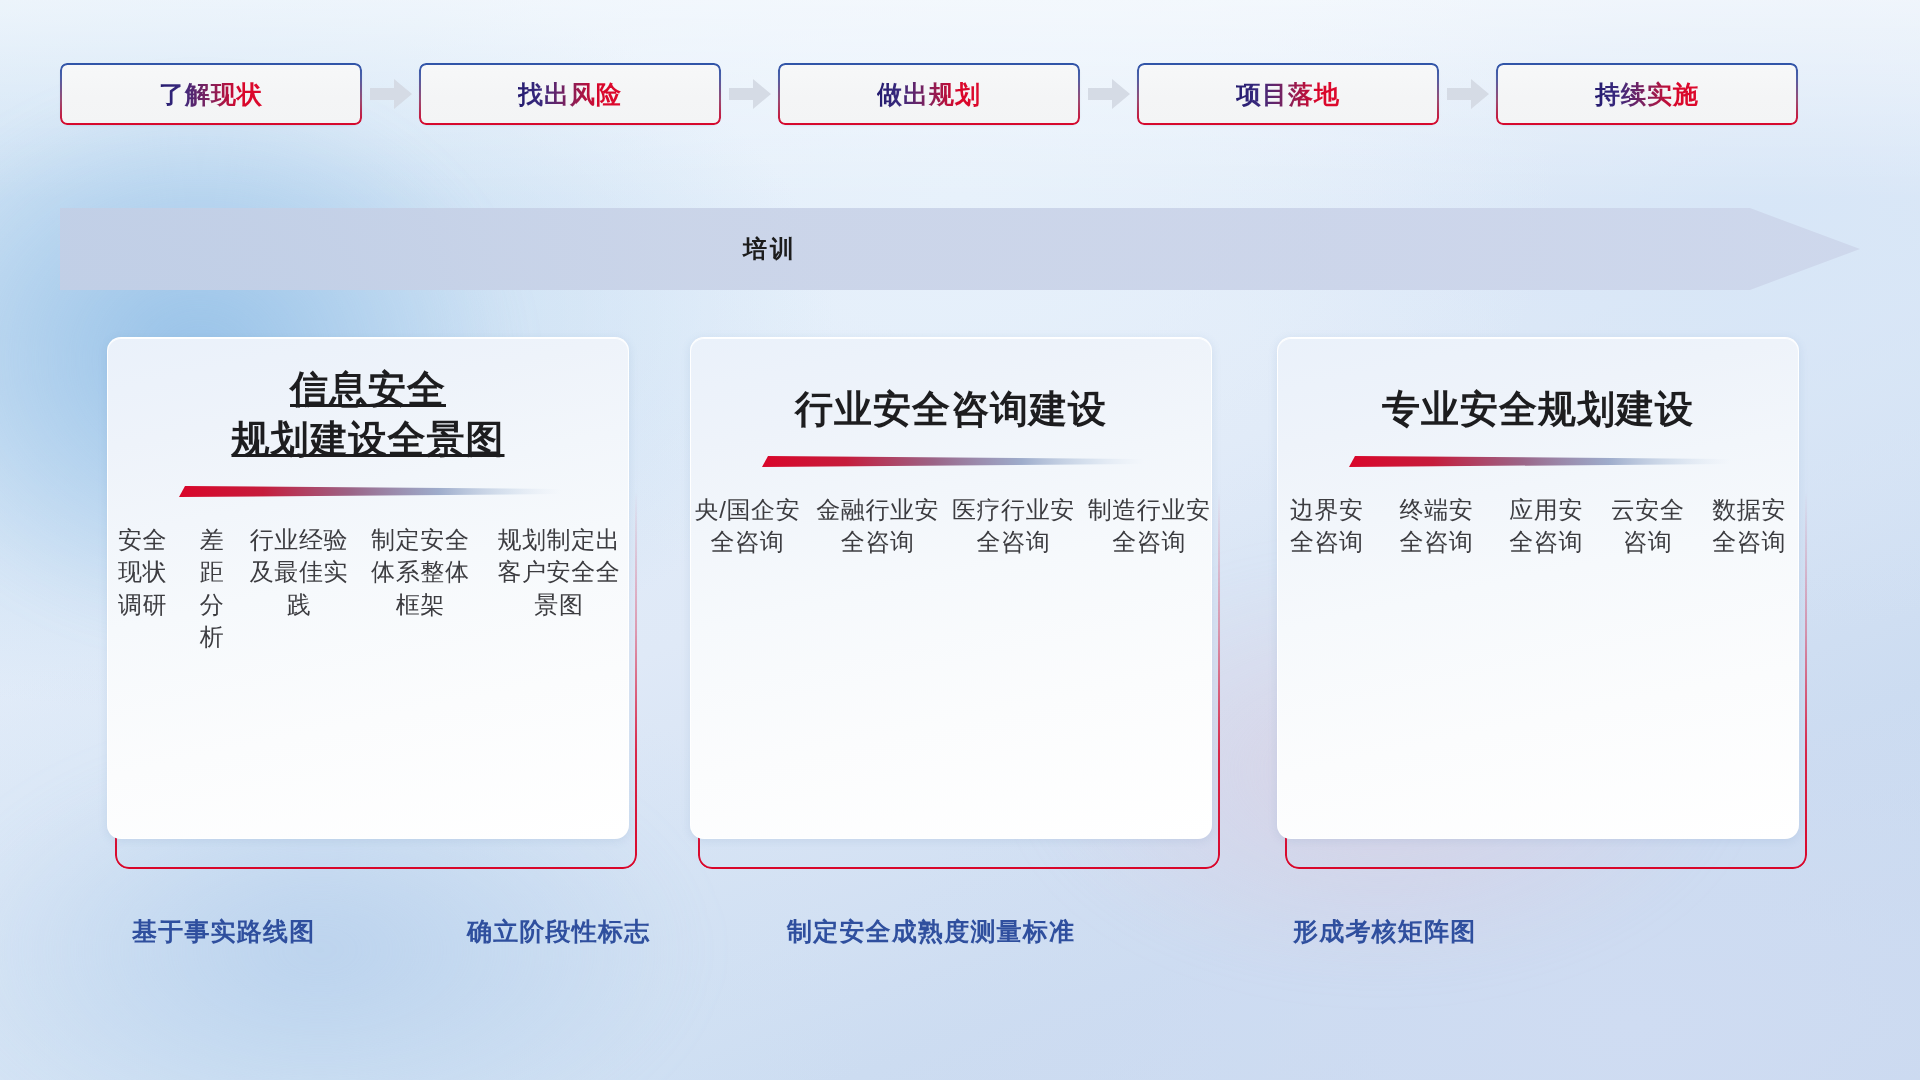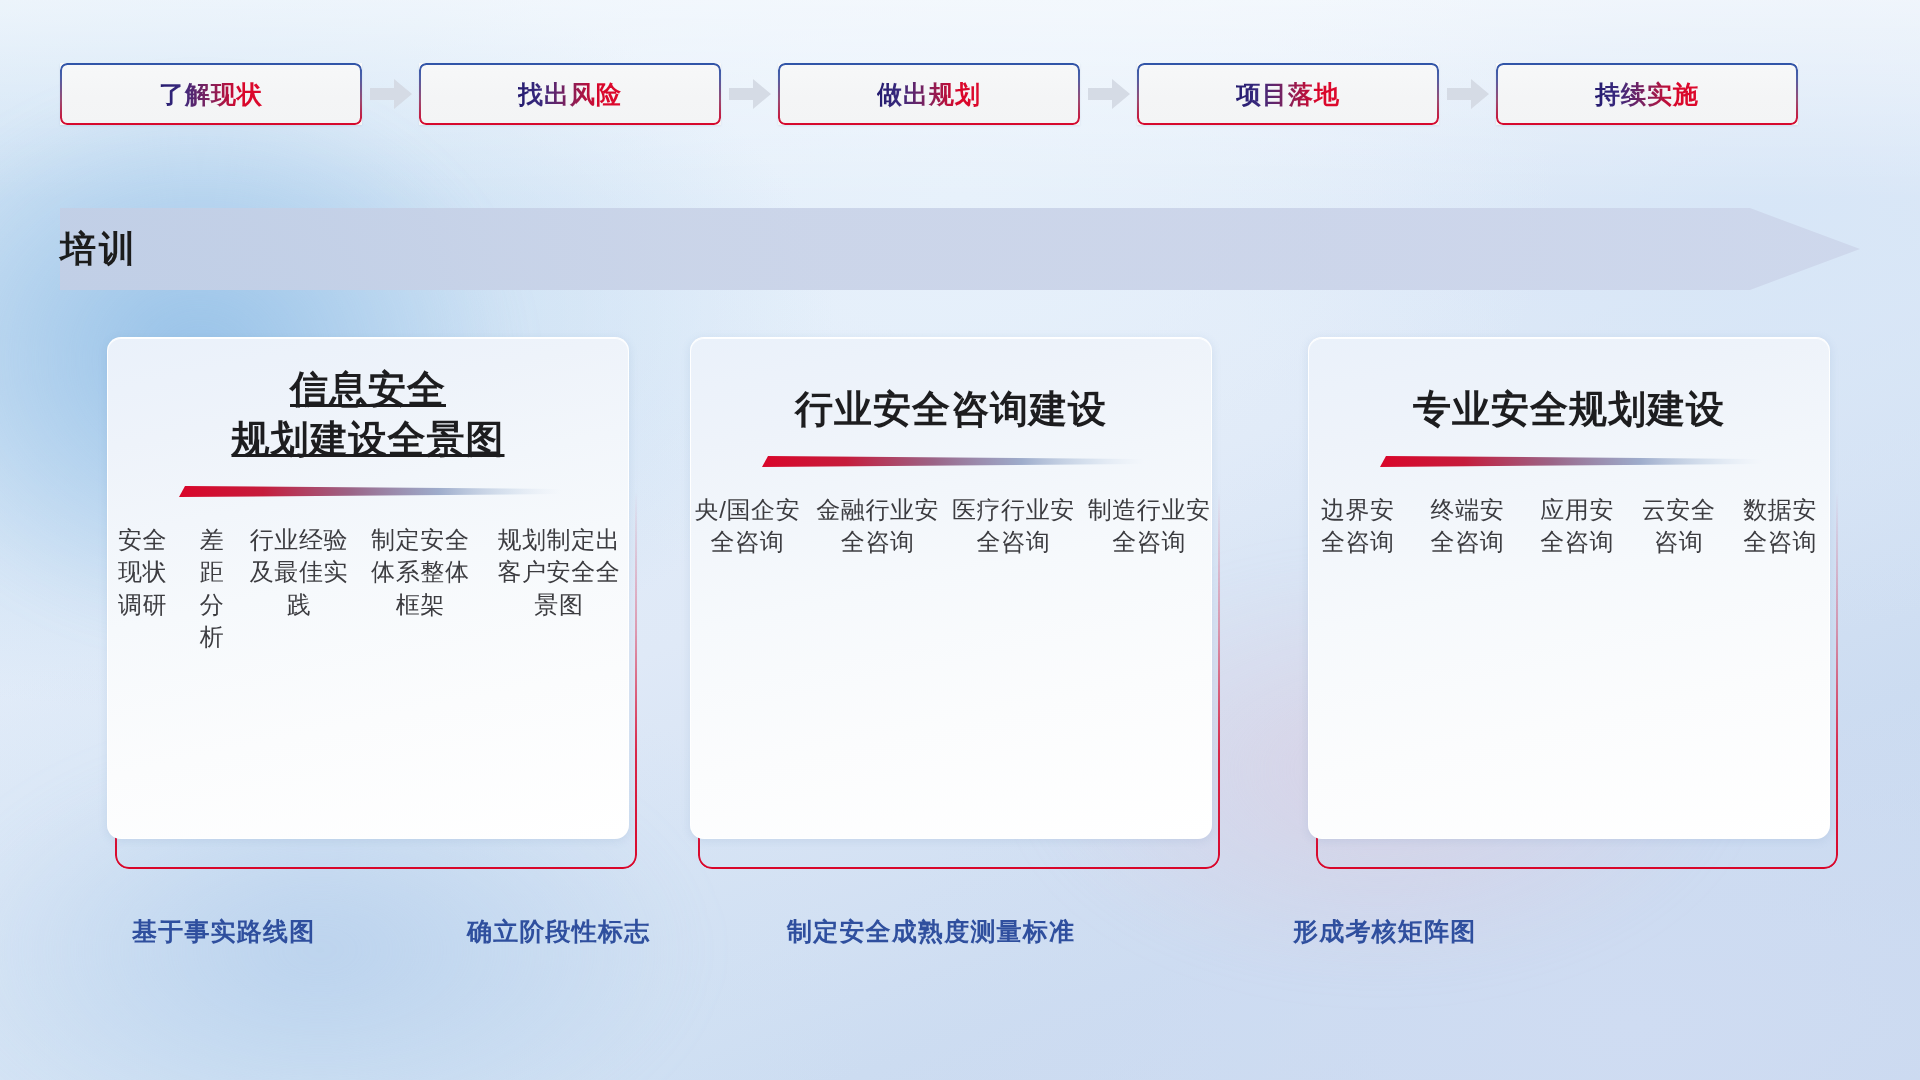--- a/index.html
+++ b/index.html
@@ -42,21 +42,21 @@
     filter:blur(26px);
   }
 
   
   .steps{
     position:absolute; left:60px; top:63px; width:1800px; height:62px;
     display:flex; align-items:center; gap:0;
   }
   .step-box{
     flex:0 0 302px; height:62px;
-    border-radius:0;
+    border-radius:11px;
     background:linear-gradient(180deg,#f7f8f9 0%,#f4f5f6 55%,#f3f4f5 100%);
     position:relative;
     display:flex; align-items:center; justify-content:center;
     box-shadow:0 1px 2px rgba(60,90,130,.10);
   }
   .step-box::before{
     content:""; position:absolute; inset:0; border-radius:7px; padding:1.6px;
     background:linear-gradient(180deg,#2f54a8 0%,#4a5fa8 22%,#9a4a72 60%,#d9062a 100%);
     -webkit-mask:linear-gradient(#000 0 0) content-box, linear-gradient(#000 0 0);
     -webkit-mask-composite:xor; mask-composite:exclude;
@@ -75,32 +75,32 @@
   }
   .step-arrow svg{ display:block; }
 
   
   .band-wrap{
     position:absolute; left:60px; top:208px; width:1800px; height:82px;
   }
   .band-wrap svg{ display:block; width:100%; height:100%; }
   .band-title{
     position:absolute; left:0; top:0; width:1420px; height:82px;
-    display:flex; align-items:center; justify-content:flex-start;
-    font-size:36px; font-weight:700; color:#1c1c1c; letter-spacing:3px;
+    display:flex; align-items:center; justify-content:center;
+    font-size:24px; font-weight:700; color:#1c1c1c; letter-spacing:3px;
   }
 
   
   .cards{
     position:absolute; left:0; top:337px; width:1920px; height:540px;
   }
   .card-slot{ position:absolute; top:0; width:530px; height:540px; }
   .card-slot.s1{ left:107px; }
   .card-slot.s2{ left:690px; }
-  .card-slot.s3{ left:1308px; }
+  .card-slot.s3{ left:1277px; }
 
   
   .card-frame{
     position:absolute; left:8px; top:8px; width:522px; height:524px;
     border-radius:14px;
   }
   .card-frame::before{
     content:""; position:absolute; inset:0; border-radius:14px; padding:2px;
     background:linear-gradient(180deg, rgba(217,6,42,0) 0%, rgba(217,6,42,0) 28%, rgba(217,6,42,.35) 55%, rgba(217,6,42,.85) 78%, #d9062a 100%);
     -webkit-mask:linear-gradient(#000 0 0) content-box, linear-gradient(#000 0 0);

